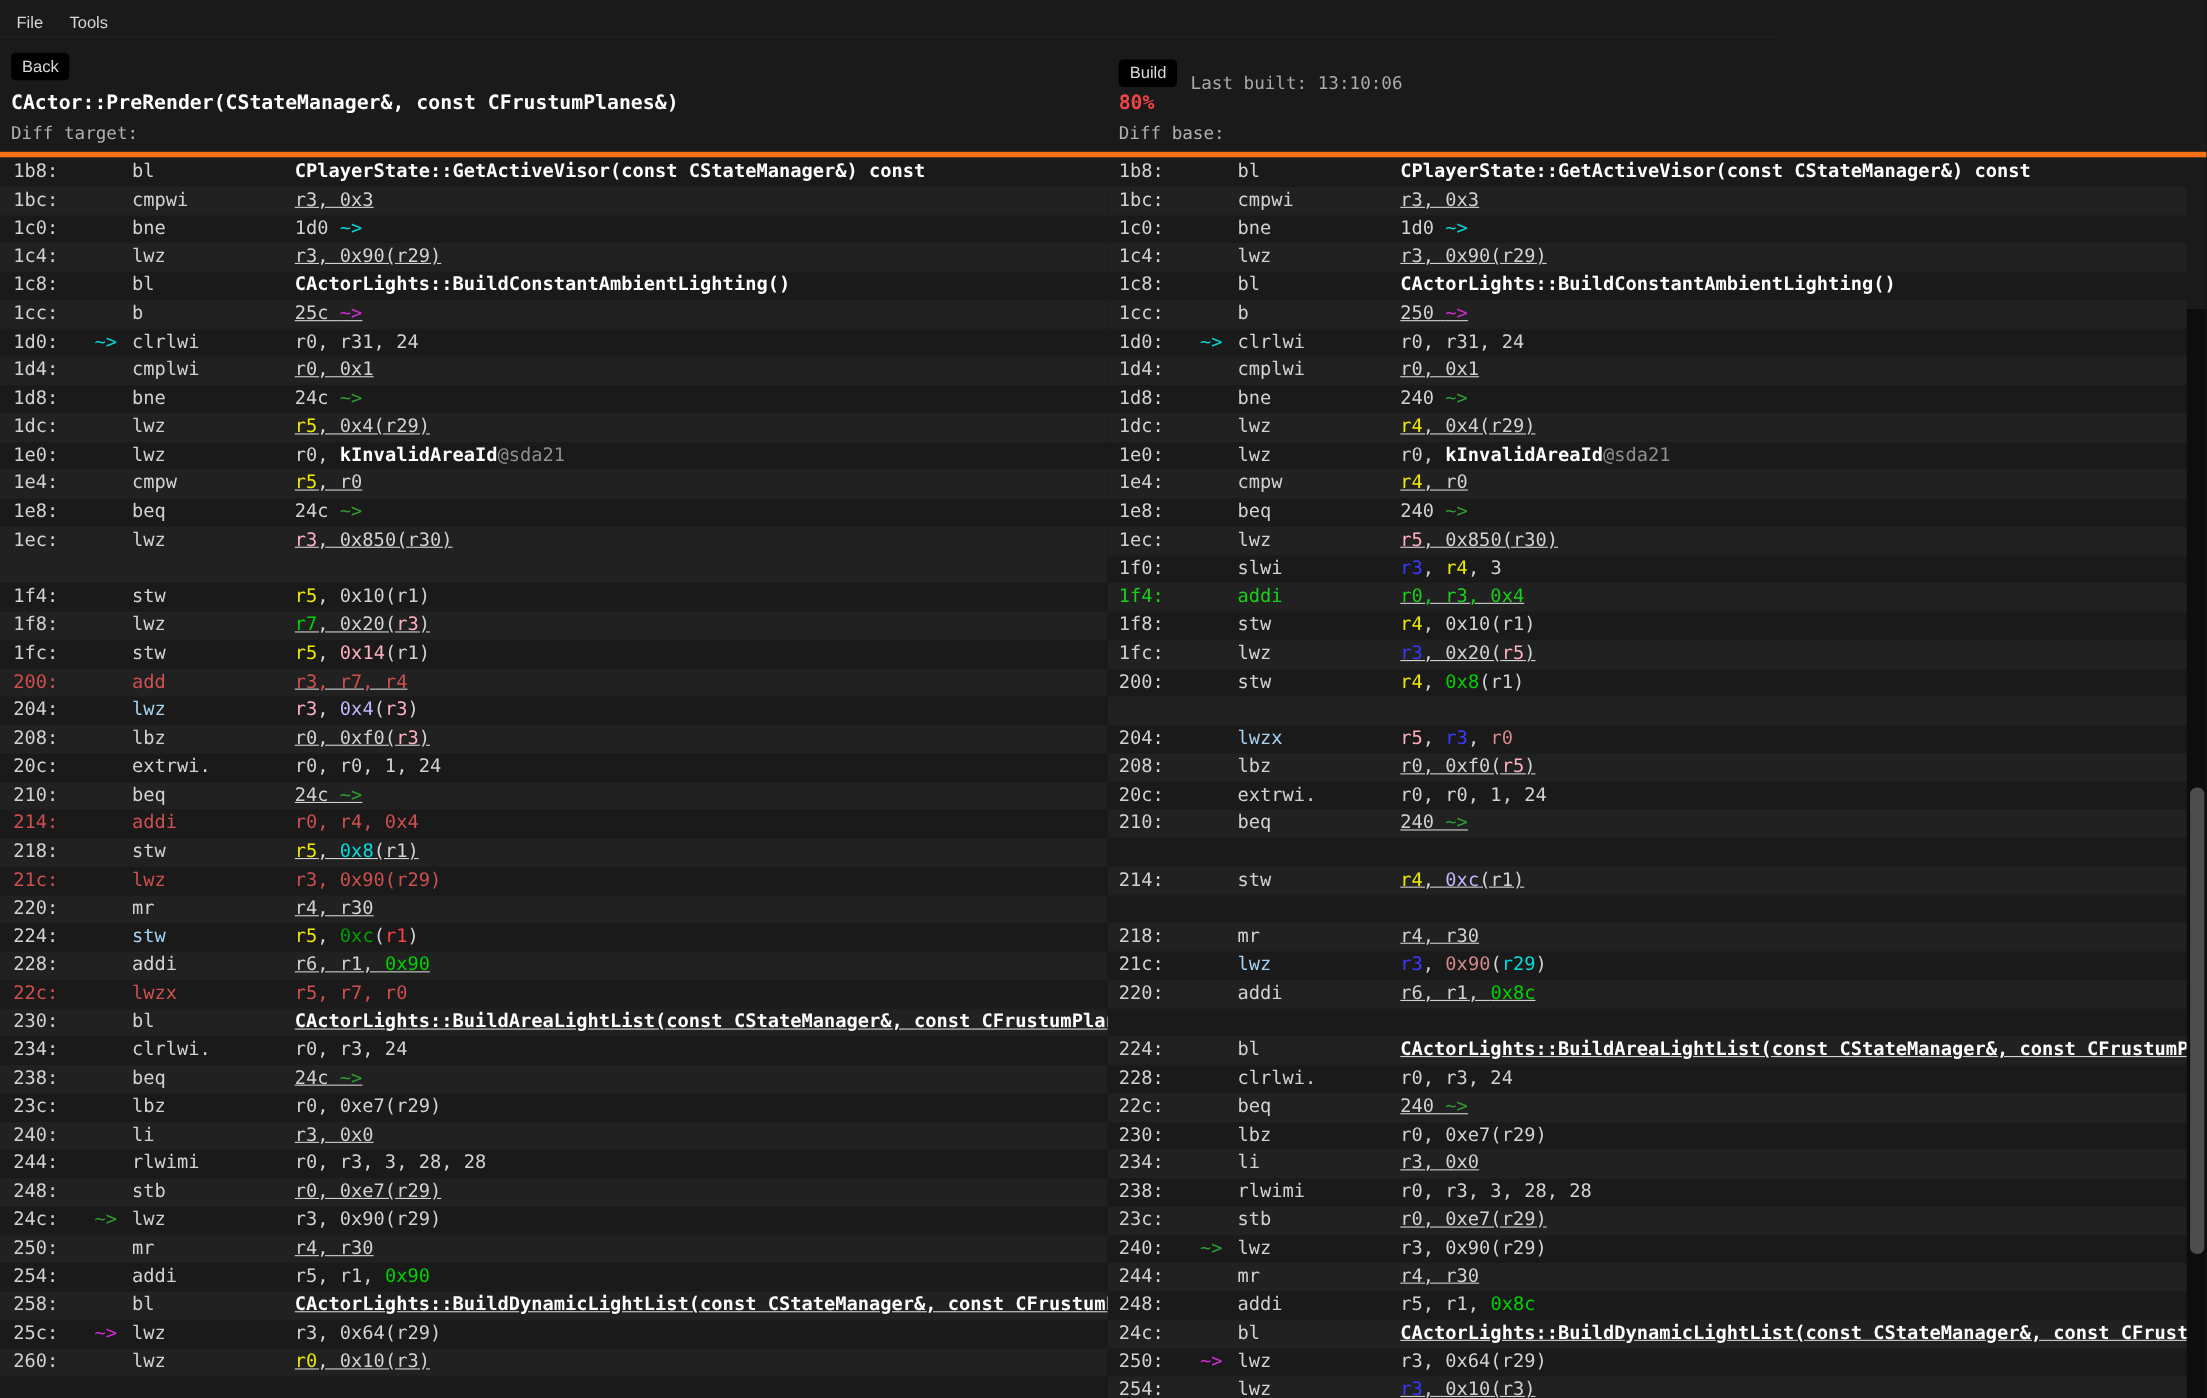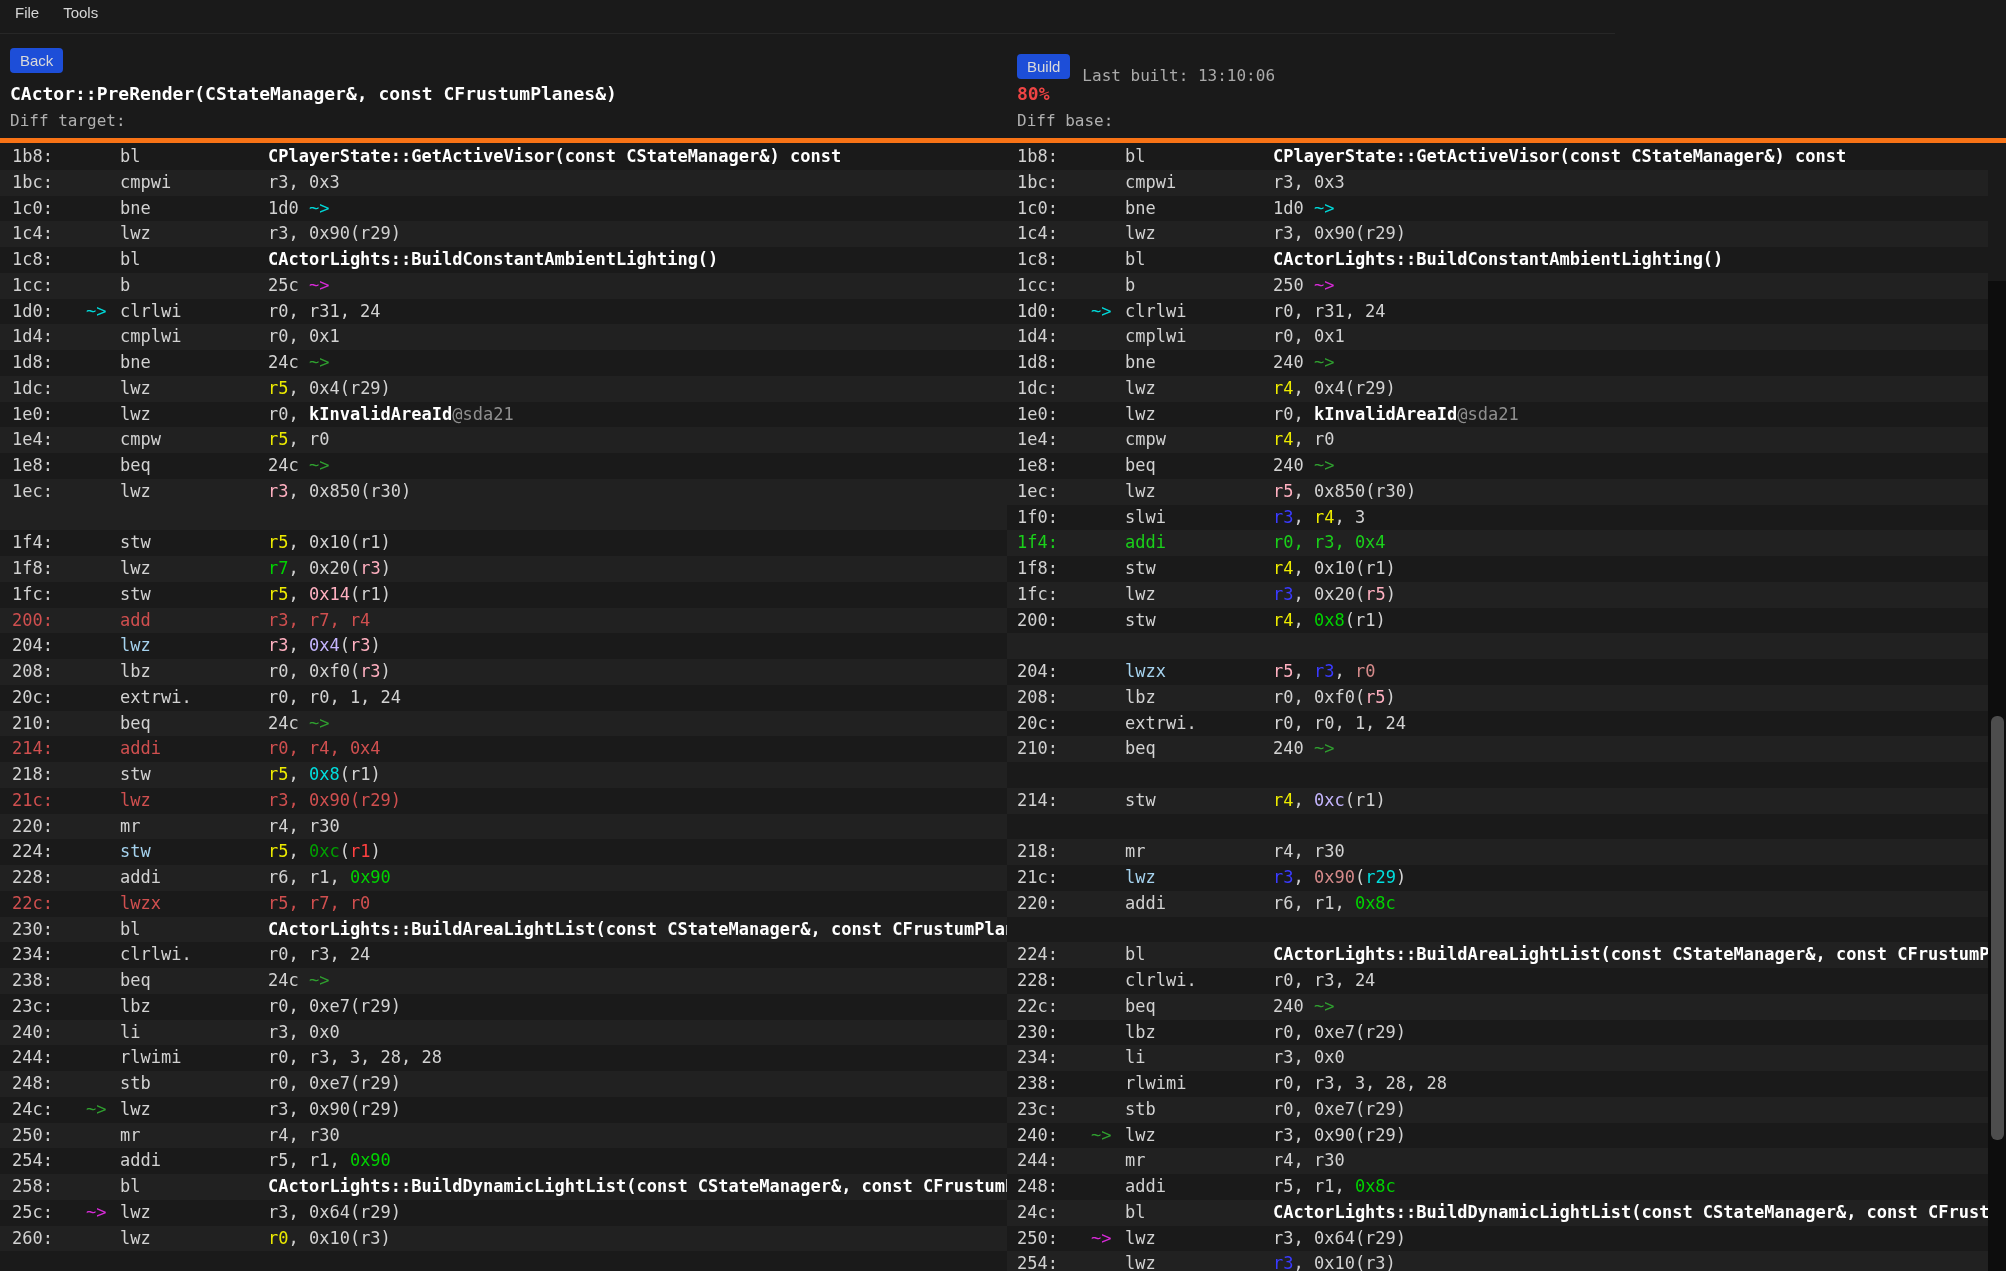--- a/index.html
+++ b/index.html
@@ -1,45 +1,45 @@
 <!DOCTYPE html>
 <html><head>
 <meta charset="utf-8">
 <style>
   html,body{margin:0;padding:0;background:#1a1a1a;width:2006px;height:1271px;overflow:hidden;}
   body{font-family:"Liberation Sans",sans-serif;color:#d2d2d2;position:relative;}
 
   
   .menubar{position:absolute;left:0;top:0;width:1615px;height:34px;background:#1a1a1a;
-           border-bottom:1px solid #272727;display:flex;align-items:flex-start;gap:6px;padding-left:6px;box-sizing:border-box;}
+           border-bottom:1px solid #272727;display:flex;align-items:flex-end;gap:6px;padding-left:6px;box-sizing:border-box;}
   .menu-item{font-size:15px;color:#d6d6d6;padding:4px 9px;border-radius:3px;cursor:default;}
 
   
   .header{position:absolute;top:35px;height:103px;box-sizing:border-box;}
   .header-left{left:0;width:1007px;}
   .header-right{left:1007px;width:999px;}
-  .btn{display:inline-block;background:#1d4ed8;color:#dadada;font-size:15px;
+  .btn{display:inline-block;background:#000000;color:#dadada;font-size:15px;
        padding:4px 10px;border-radius:4px;line-height:17px;text-align:right;}
   .hdr-row1{position:absolute;top:13px;left:10px;display:flex;align-items:center;gap:12px;white-space:nowrap;}
   .last-built{font-family:"DejaVu Sans Mono",monospace;font-size:16px;color:#aaaaaa;margin-top:18px;}
   .symbol-name{position:absolute;top:48px;left:10px;font-family:"DejaVu Sans Mono",monospace;
                font-size:18px;font-weight:bold;color:#ffffff;white-space:nowrap;}
   .match-percent{position:absolute;top:48px;left:10px;font-family:"DejaVu Sans Mono",monospace;
                  font-size:18px;font-weight:bold;color:#ef4444;text-align:center;}
   .diff-label{position:absolute;top:76px;left:10px;font-family:"DejaVu Sans Mono",monospace;
               font-size:16px;color:#b0b0b0;}
 
   
   .code-area{position:absolute;left:0;top:138px;width:2006px;height:1133px;border-top:5px solid #f97316;box-sizing:border-box;}
   .pane{position:absolute;top:1px;height:1132px;overflow:hidden;}
   .pane-left{left:0;width:1007px;}
   .pane-right{left:1007px;width:981px;}
   .row{height:25.75px;line-height:25.75px;white-space:nowrap;font-family:"DejaVu Sans Mono",monospace;
        font-size:17px;overflow:hidden;}
-  .row.stripe{background:#212121;}
+  .row.stripe{background:#212121;text-decoration:underline;}
   .pane-left .row{padding-left:12px;}
   .pane-right .row{padding-left:10px;}
   .addr{display:inline-block;width:74px;}
   .bin{display:inline-block;width:34px;}
   .mn{display:inline-block;width:148px;}
   .tk{white-space:pre;}
 
   
   .d{color:#d2d2d2}
   .w{color:#ffffff;font-weight:bold}

